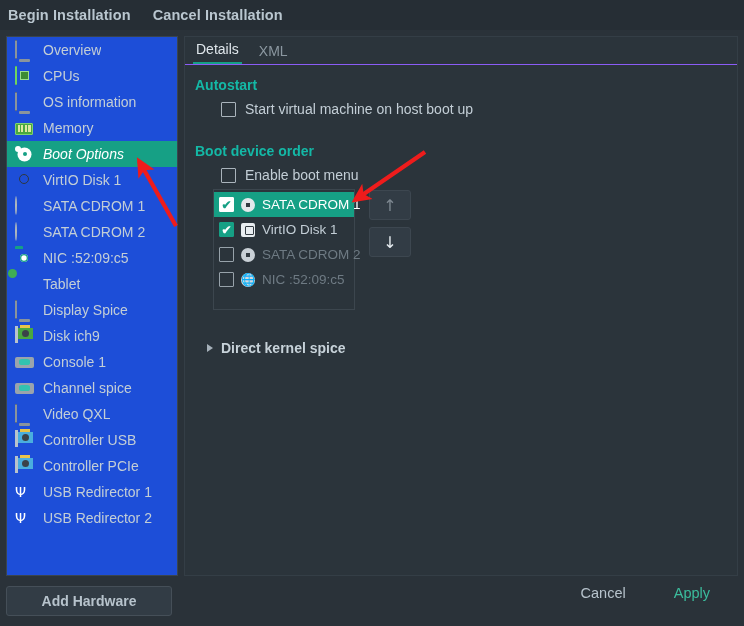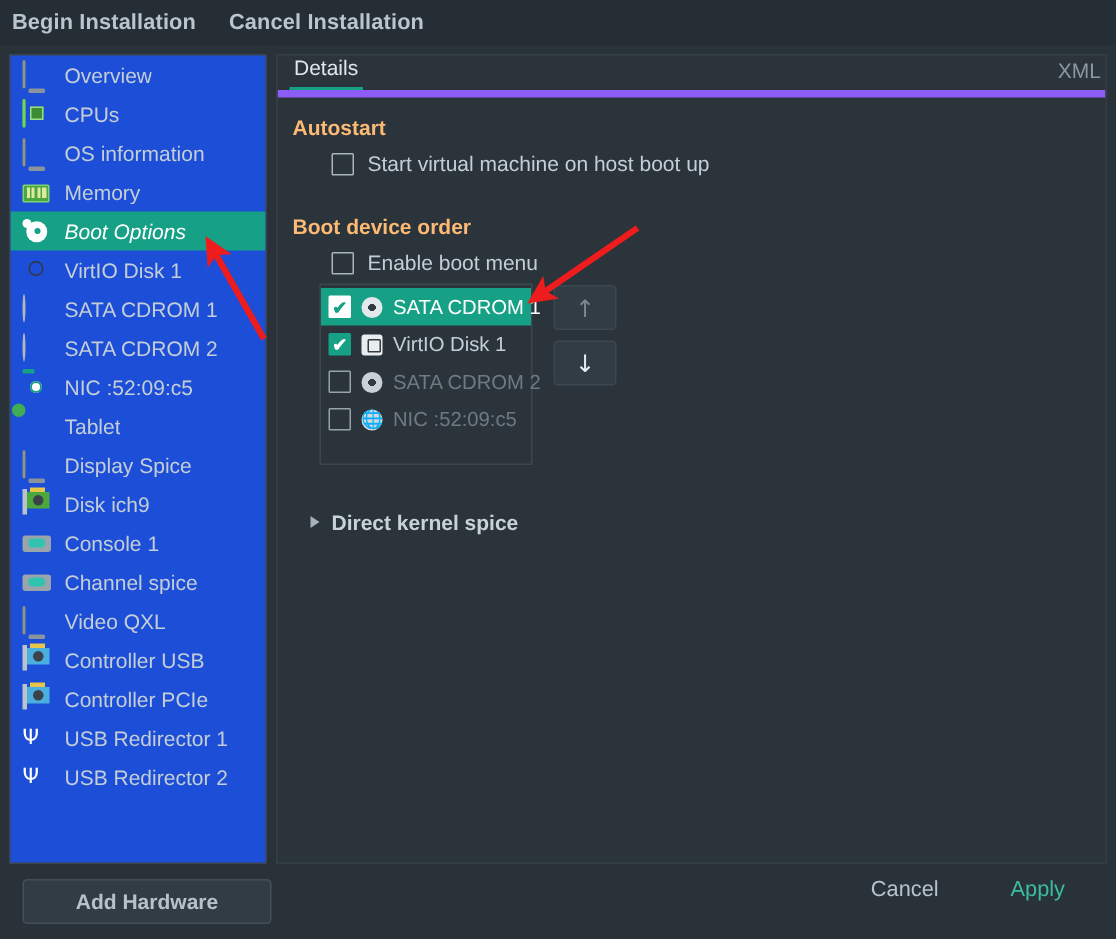--- a/index.html
+++ b/index.html
@@ -201,21 +201,21 @@
   .ic-usb::after {
     content: "\03A8";
     position: absolute; inset: 0;
     color: #fff; font-size: 14px; line-height: 18px; text-align: center;
     font-family: "DejaVu Sans", sans-serif;
   }
 
   
   .addhw-wrap {
     position: absolute;
-    left: 15px; bottom: 10px; width: 166px;
+    left: 6px; bottom: 10px; width: 166px;
   }
   .addhw-btn {
     width: 100%; height: 30px;
     background: #323c45;
     border: 1px solid #454f58;
     border-radius: 3px;
     color: #b7c3cc;
     font-size: 14px; font-weight: bold;
     display: flex; align-items: center; justify-content: center;
     cursor: pointer;
@@ -228,36 +228,35 @@
     border: 1px solid #343e46;
     position: relative;
     overflow: hidden;
   }
   .tabs {
     display: flex;
     align-items: flex-end;
     height: 28px;
     padding-left: 8px;
     gap: 14px;
-    border-bottom: 5px solid #8b5cf6;
-    justify-content: space-between;
+    border-bottom: 1px solid #8b5cf6;
   }
   .tab {
     font-size: 14px;
     padding: 0 3px 5px 3px;
     color: #8b97a0;
     cursor: pointer;
   }
   .tab.active {
     color: #dfe6eb;
     border-bottom: 2px solid #16a085;
   }
   .content { padding: 12px 10px 0 10px; }
   .section-title {
-    font-size: 14px; font-weight: bold; color: #fdba74;
+    font-size: 14px; font-weight: bold; color: #14b8a6;
     margin-bottom: 8px;
   }
   .check-row {
     display: flex; align-items: center; gap: 9px;
     padding-left: 26px; margin-bottom: 4px;
   }
   .cb {
     width: 15px; height: 15px; flex: none;
     border: 1.6px solid #aab4bc;
     background: transparent;

